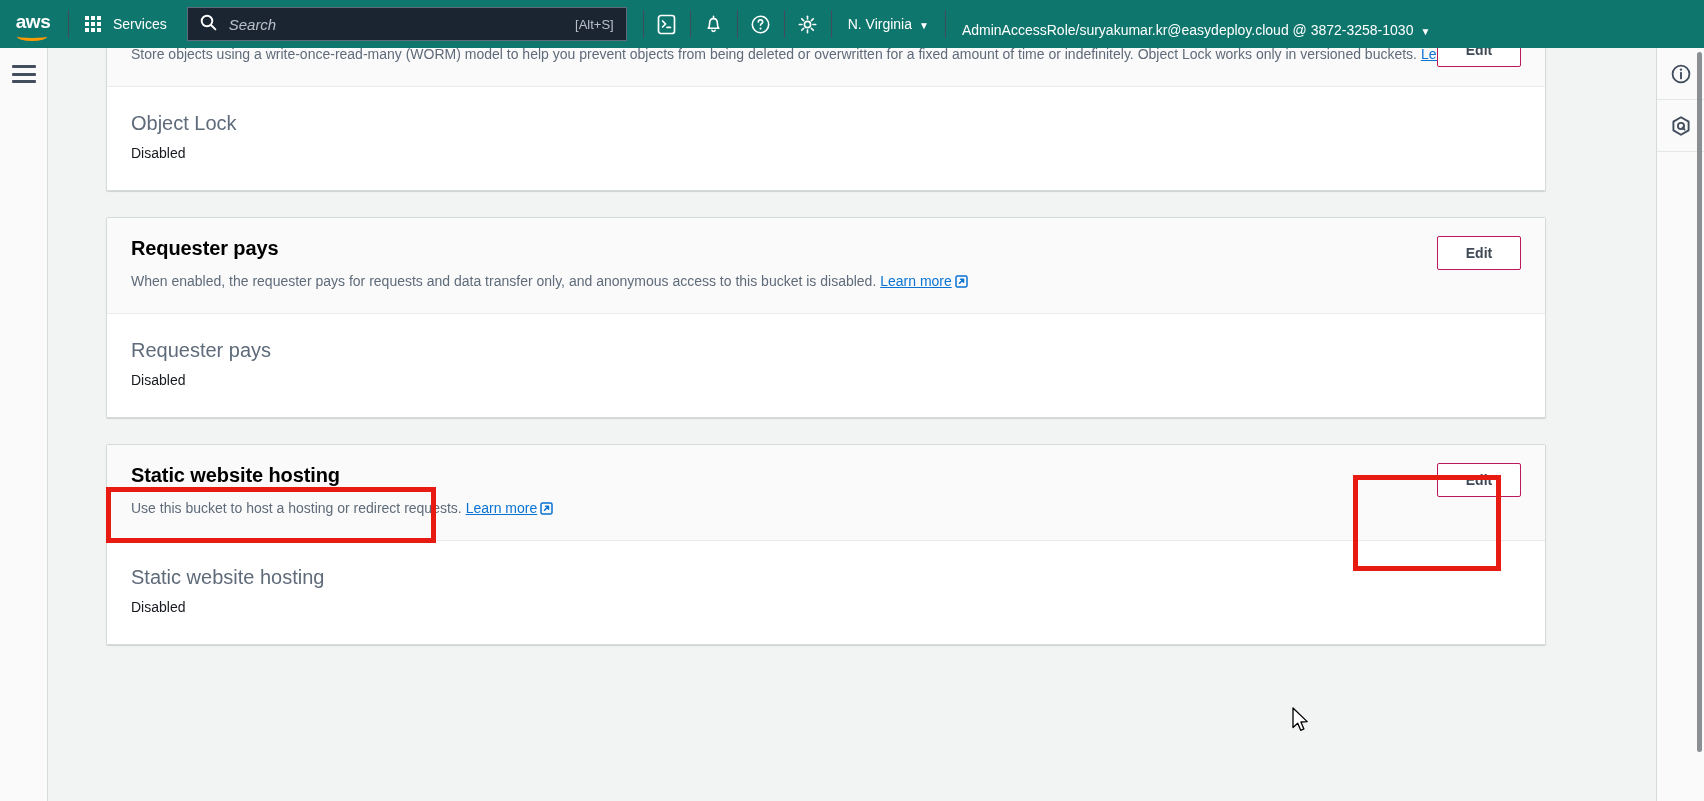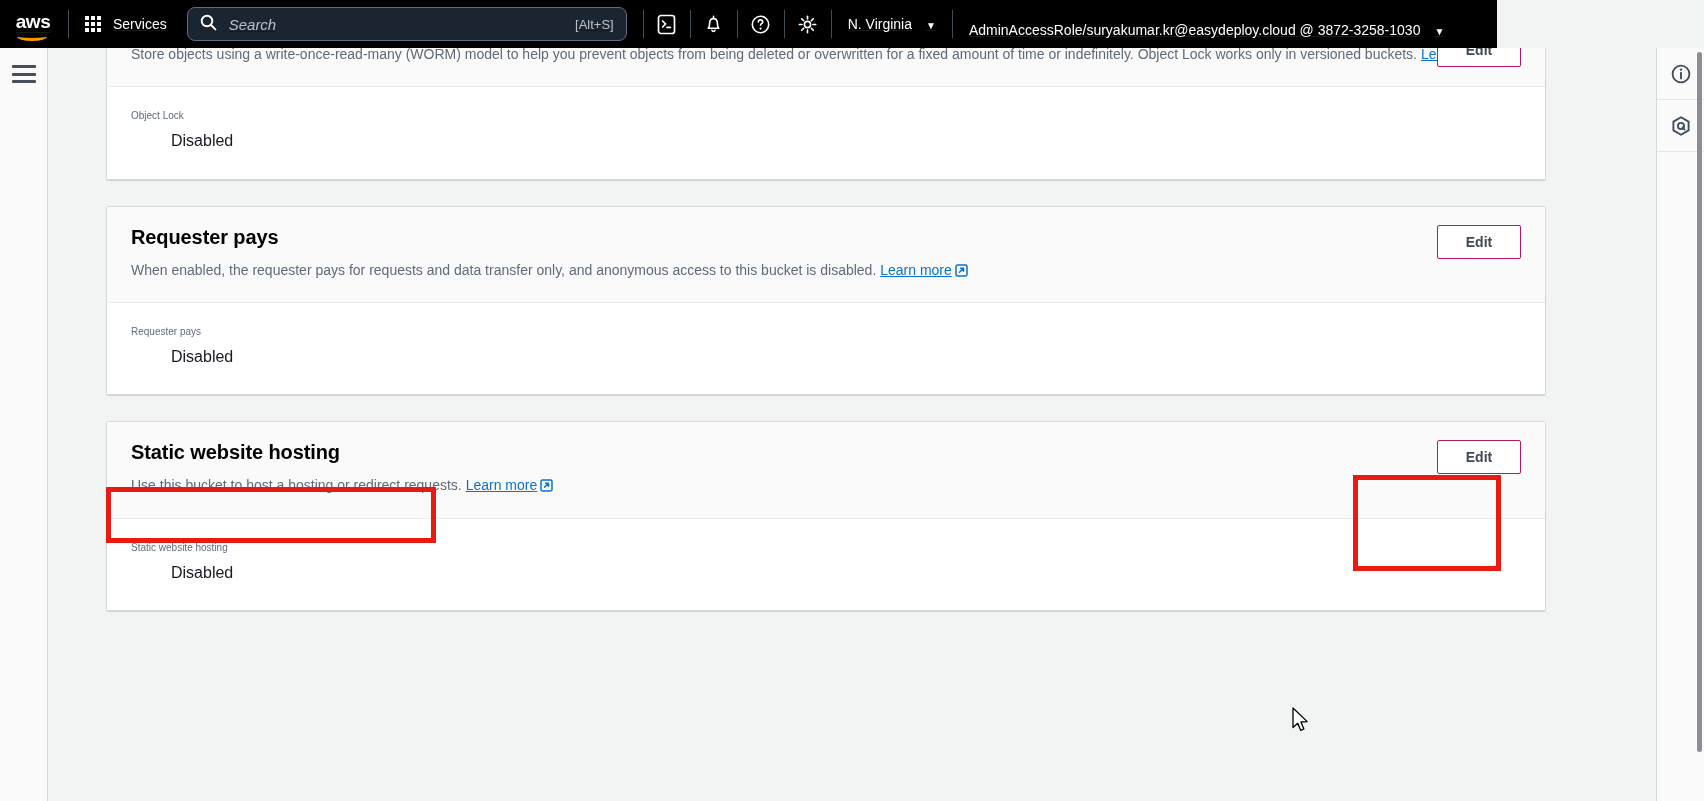--- a/index.html
+++ b/index.html
@@ -6,24 +6,23 @@
   html,body { width:1704px; height:801px; overflow:hidden; }
   body {
     font-family:"Liberation Sans", sans-serif;
     background:#f2f3f3;
     color:#16191f;
     font-size:14px;
   }
 
   
   #topnav {
-    position:absolute; top:0; left:0; width:1497px; height:48px;
-    background:#000000; display:flex; align-items:center;
+    position:absolute; top:0; left:0; width:1704px; height:48px;
+    background:#0f766e; display:flex; align-items:center;
     z-index:50;
-    text-decoration:underline;
   }
   .nav-sep { width:1px; height:28px; background:#414d5c; margin:0 2px; }
   #aws-logo {
     width:66px; display:flex; align-items:center; justify-content:center;
     height:48px; cursor:pointer;
   }
   .logo-text {
     color:#fff; font-size:19px; font-weight:bold; letter-spacing:-0.5px;
     line-height:1; position:relative; top:-3px;
   }
@@ -33,34 +32,34 @@
     border-radius:0 0 50% 50%;
   }
   #services-btn {
     display:flex; align-items:center; gap:12px; height:48px;
     padding:0 14px; cursor:pointer; color:#fff; font-size:14px;
   }
   .grid-icon { display:grid; grid-template-columns:repeat(3,4px); gap:2px; }
   .grid-icon i { width:4px; height:4px; background:#fff; display:block; }
   #search-wrap {
     margin-left:6px; width:440px; height:34px; background:#1b2532;
-    border:1px solid #5f6b7a; border-radius:8px;
+    border:1px solid #5f6b7a; border-radius:0;
     display:flex; align-items:center; padding:0 12px; cursor:text;
   }
   #search-wrap .mag { flex:0 0 auto; }
   #search-input-text {
     flex:1; margin-left:12px; color:#b9c0c9; font-style:italic; font-size:15px;
   }
   #search-kbd { color:#b9c0c9; font-size:13px; }
   .nav-icon-btn {
     width:42px; height:48px; display:flex; align-items:center;
     justify-content:center; cursor:pointer;
   }
   #region-btn, #account-btn {
-    height:48px; display:flex; align-items:center; gap:14px;
+    height:48px; display:flex; align-items:center; gap:7px;
     padding:6px 14px; color:#fff; font-size:14px; cursor:pointer;
     white-space:nowrap;
   }
   #account-btn { padding-right:16px;margin-top:12px; }
   .caret { font-size:10px; position:relative; top:1px; }
 
   
   #left-rail {
     position:absolute; top:48px; left:0; width:48px; height:753px;
     background:#fafafa; border-right:1px solid #d5dbdb;
@@ -111,22 +110,22 @@
     position:relative;
   }
   .card-title {
     font-size:20px; font-weight:bold; color:#000; letter-spacing:-0.1px;
     line-height:1.2;
   }
   .card-desc {
     margin-top:11px; font-size:14px; color:#5f6b7a; line-height:1.45;
   }
   .card-body { padding:22px 24px 26px 24px; background:#fff; }
-  .field-label { font-size:10px; color:#5f6b7a; line-height:1.4; }
-  .field-value { font-size:16px; color:#16191f; margin-top:7px; line-height:1.4;margin-left:40px; }
+  .field-label { font-size:20px; color:#5f6b7a; line-height:1.4; }
+  .field-value { font-size:14px; color:#16191f; margin-top:7px; line-height:1.4; }
 
   .lnk {
     color:#0972d3; text-decoration:underline; cursor:pointer;
     white-space:nowrap;
   }
   .ext-ic { display:inline-block; vertical-align:-2px; margin-left:3px; }
 
   .edit-btn {
     position:absolute; right:24px; top:18px;
     min-width:84px; height:34px; padding:0 20px;

